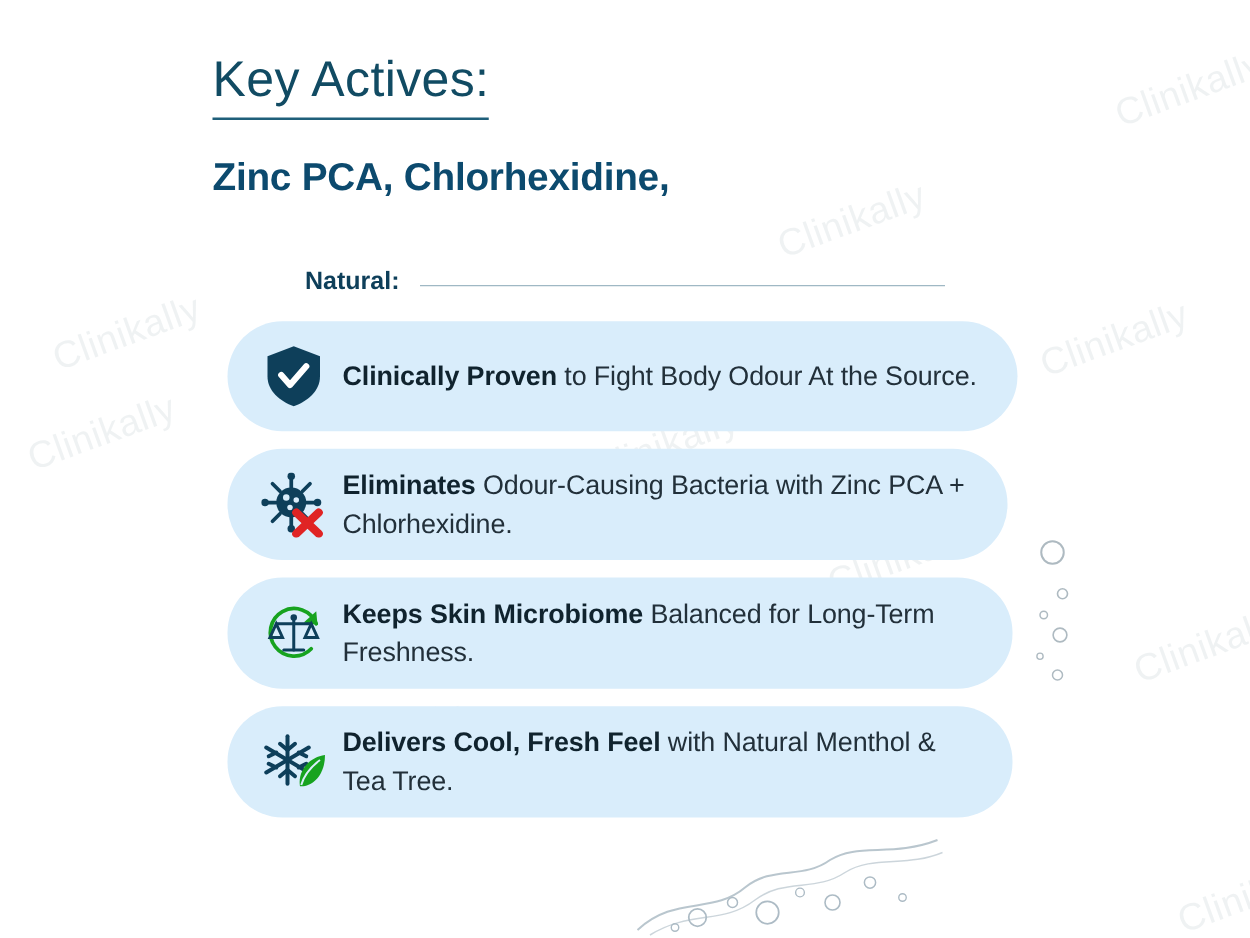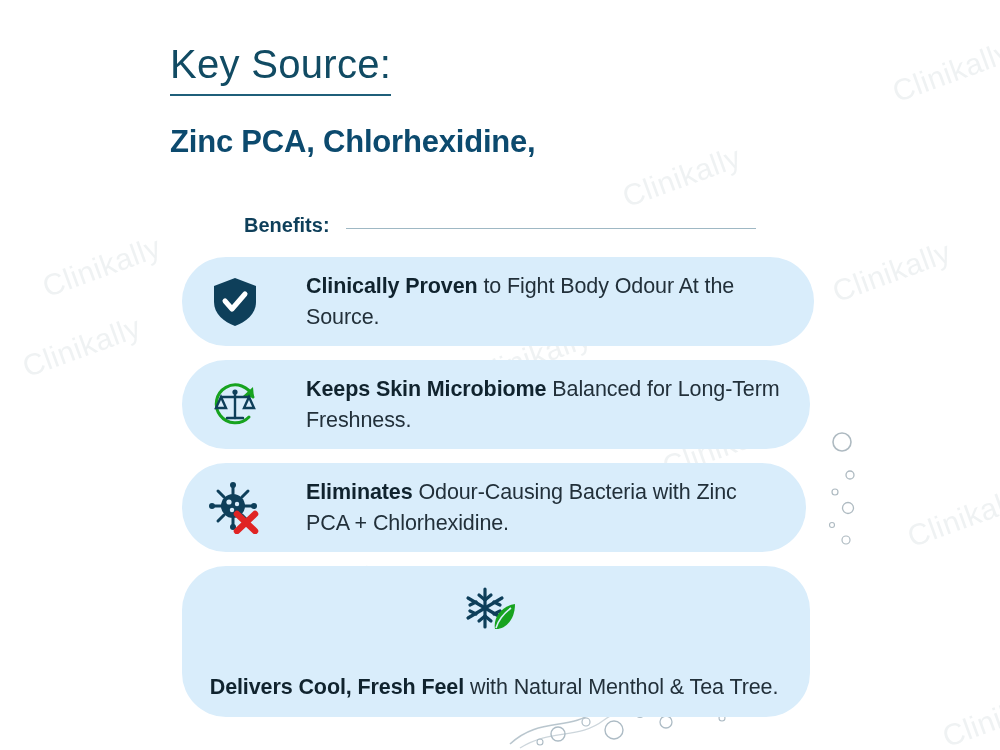--- a/index.html
+++ b/index.html
@@ -101,26 +101,25 @@
   }
   .card {
     display: flex;
     align-items: center;
     background: #d9edfb;
     border-radius: 44px;
     padding: 14px 26px 14px 22px;
     margin-bottom: 14px;
     min-height: 62px;
     box-sizing: border-box;
-    gap: 32px;
   }
   .card-1 { width: 632px; }
   .card-2 { width: 624px; }
   .card-3 { width: 628px; }
-  .card-4 { width: 628px; flex-direction: column; }
+  .card-4 { width: 628px; }
 
   .card-icon {
     width: 62px;
     min-width: 62px;
     height: 60px;
     display: flex;
     align-items: center;
     justify-content: center;
     margin-right: 8px;
   }
@@ -193,62 +192,42 @@
   <circle cx="140" cy="44" r="3.5" fill="none" stroke="#9fb0bb" stroke-width="1.1"></circle>
   <circle cx="166" cy="52" r="6" fill="none" stroke="#9fb0bb" stroke-width="1.3"></circle>
   <circle cx="196" cy="36" r="4.5" fill="none" stroke="#9fb0bb" stroke-width="1.2"></circle>
   <circle cx="222" cy="48" r="3" fill="none" stroke="#9fb0bb" stroke-width="1.1"></circle>
   <circle cx="40" cy="72" r="3" fill="none" stroke="#9fb0bb" stroke-width="1.1"></circle>
 </svg>
 
 <div class="page">
   <div class="content">
 
-    <div class="key-actives-title">Key Source:</div>
+    <div class="key-actives-title">Key Actives:</div>
 
     <div class="actives-lines">
       <div class="actives-line">Zinc PCA, Chlorhexidine,</div>
     </div>
 
     <div class="benefits-header">
-      <span class="benefits-label">Benefits:</span>
+      <span class="benefits-label">Natural:</span>
       <span class="benefits-rule"></span>
     </div>
 
     <div class="cards">
 
       <div class="card card-1">
         <span class="card-icon">
           <svg width="48" height="52" viewBox="0 0 48 52">
             <path d="M24 2 L45 10 V26 C45 38 35 46 24 50 C13 46 3 38 3 26 V10 Z" fill="#0e3f5a"></path>
             <path d="M14 25 L21 33 L34 18" fill="none" stroke="#ffffff" stroke-width="5" stroke-linecap="round" stroke-linejoin="round"></path>
           </svg>
         </span>
         <span class="card-text">
           <b>Clinically Proven</b><span> to Fight Body Odour At the Source.</span>
-        </span>
-      </div>
-
-      <div class="card card-3">
-        <span class="card-icon">
-          <svg width="52" height="52" viewBox="0 0 52 52">
-            <path d="M44 18 A19 19 0 1 0 40 38" fill="none" stroke="#17a31f" stroke-width="3" stroke-linecap="round"></path>
-            <path d="M44 8 L45 19 L34 17 Z" fill="#17a31f"></path>
-            <g stroke="#0e3f5a" stroke-width="2.4" stroke-linecap="round">
-              <line x1="26" y1="13" x2="26" y2="39"></line>
-              <line x1="12" y1="18" x2="40" y2="18"></line>
-              <line x1="18" y1="39" x2="34" y2="39"></line>
-              <path d="M12 18 L7 29 H17 Z" fill="none"></path>
-              <path d="M40 18 L35 29 H45 Z" fill="none"></path>
-            </g>
-            <circle cx="26" cy="13" r="2.6" fill="#0e3f5a"></circle>
-          </svg>
-        </span>
-        <span class="card-text">
-          <b>Keeps Skin Microbiome</b><span> Balanced for Long-Term Freshness.</span>
         </span>
       </div>
 
       <div class="card card-2">
         <span class="card-icon">
           <svg width="52" height="52" viewBox="0 0 52 52">
             <g stroke="#0e3f5a" stroke-width="3" stroke-linecap="round">
               <line x1="24" y1="3" x2="24" y2="12"></line>
               <line x1="24" y1="36" x2="24" y2="45"></line>
               <line x1="3" y1="24" x2="12" y2="24"></line>
@@ -270,20 +249,40 @@
               <line x1="28" y1="32" x2="46" y2="49"></line>
               <line x1="46" y1="32" x2="28" y2="49"></line>
             </g>
           </svg>
         </span>
         <span class="card-text">
           <b>Eliminates</b><span> Odour-Causing Bacteria with Zinc PCA + Chlorhexidine.</span>
         </span>
       </div>
 
+      <div class="card card-3">
+        <span class="card-icon">
+          <svg width="52" height="52" viewBox="0 0 52 52">
+            <path d="M44 18 A19 19 0 1 0 40 38" fill="none" stroke="#17a31f" stroke-width="3" stroke-linecap="round"></path>
+            <path d="M44 8 L45 19 L34 17 Z" fill="#17a31f"></path>
+            <g stroke="#0e3f5a" stroke-width="2.4" stroke-linecap="round">
+              <line x1="26" y1="13" x2="26" y2="39"></line>
+              <line x1="12" y1="18" x2="40" y2="18"></line>
+              <line x1="18" y1="39" x2="34" y2="39"></line>
+              <path d="M12 18 L7 29 H17 Z" fill="none"></path>
+              <path d="M40 18 L35 29 H45 Z" fill="none"></path>
+            </g>
+            <circle cx="26" cy="13" r="2.6" fill="#0e3f5a"></circle>
+          </svg>
+        </span>
+        <span class="card-text">
+          <b>Keeps Skin Microbiome</b><span> Balanced for Long-Term Freshness.</span>
+        </span>
+      </div>
+
       <div class="card card-4">
         <span class="card-icon">
           <svg width="54" height="52" viewBox="0 0 54 52">
             <g stroke="#0e3f5a" stroke-width="3.2" stroke-linecap="round">
               <line x1="22" y1="5" x2="22" y2="43"></line>
               <line x1="5" y1="14" x2="39" y2="34"></line>
               <line x1="39" y1="14" x2="5" y2="34"></line>
               <line x1="16" y1="11" x2="22" y2="16"></line>
               <line x1="28" y1="11" x2="22" y2="16"></line>
               <line x1="16" y1="37" x2="22" y2="32"></line>

